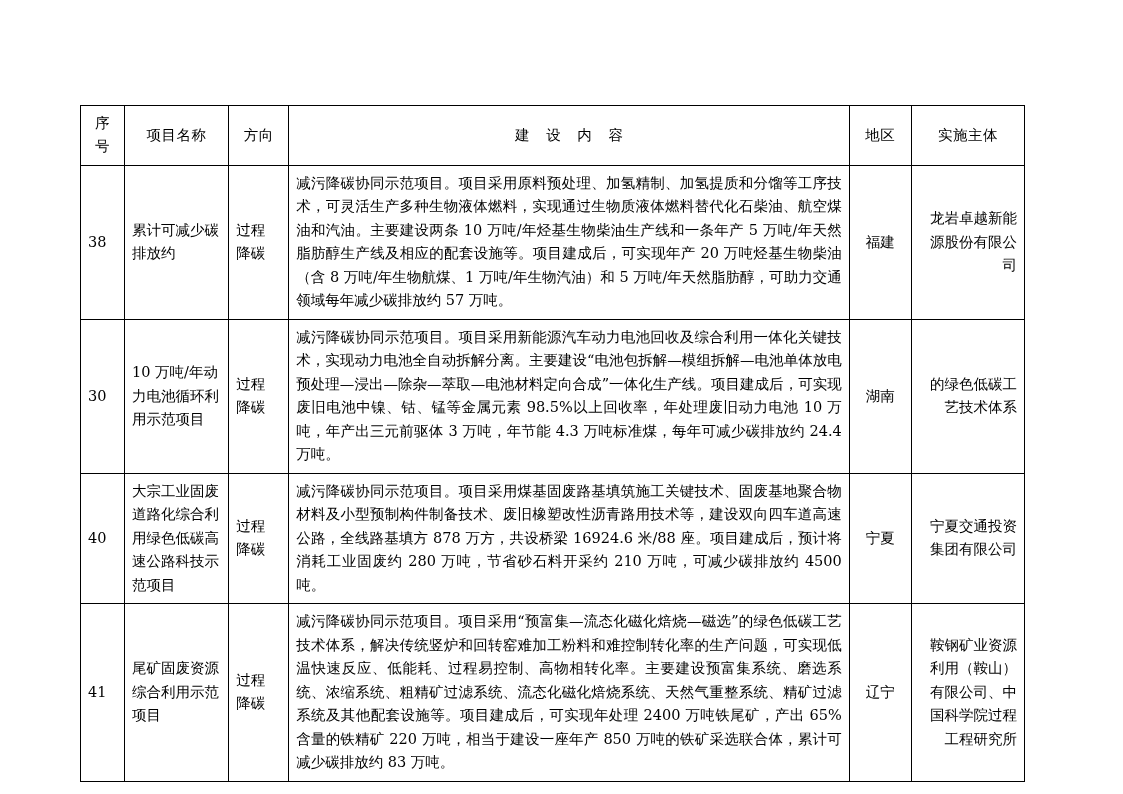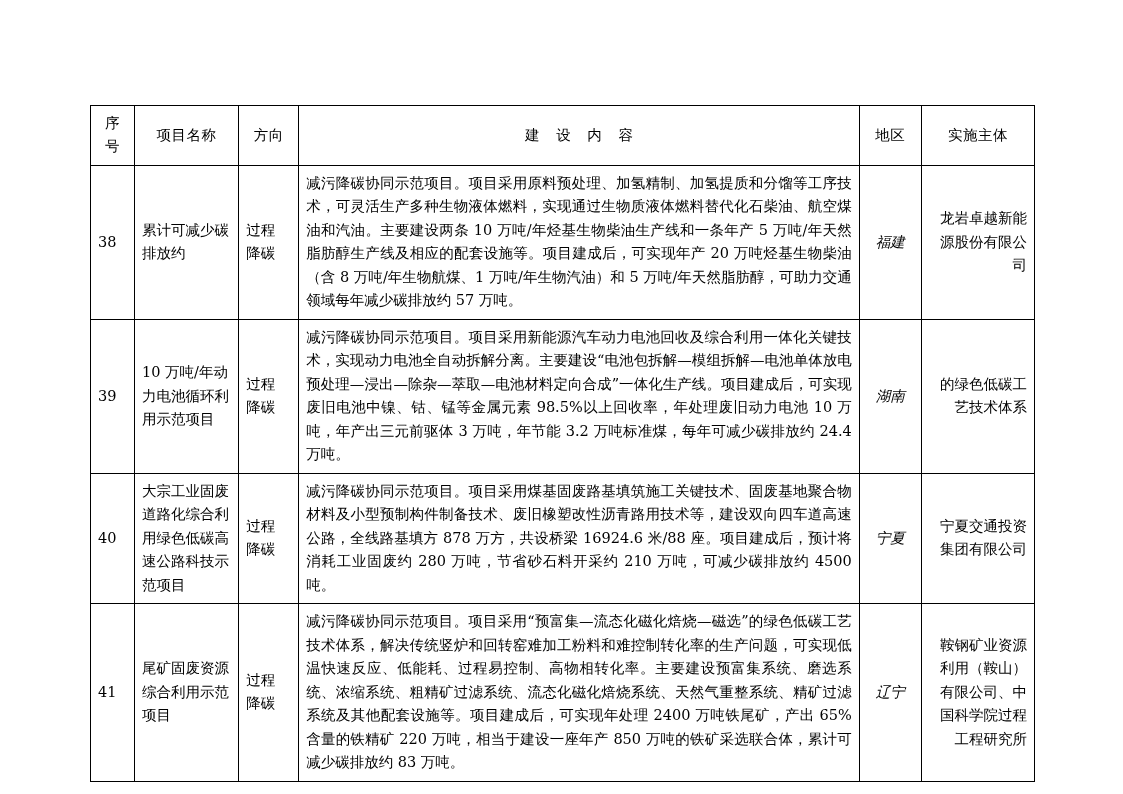--- a/index.html
+++ b/index.html
@@ -18,21 +18,21 @@
   .page {
     position: absolute;
     left: 0;
     top: 0;
     width: 1123px;
     height: 794px;
     background: #ffffff;
   }
   .table-wrap {
     position: absolute;
-    left: 90px;
+    left: 80px;
     top: 105px;
     width: 896px;
   }
   table.doc-table {
     border-collapse: collapse;
     table-layout: fixed;
     width: 945px;
   }
   table.doc-table td, table.doc-table th {
     border: 1px solid #000000;
@@ -75,21 +75,20 @@
   td.c-body {
     text-align: justify;
     text-justify: inter-ideograph;
     font-size: 14.5px;
     line-height: 1.75;
     padding: 8px 9px;
   }
   td.c-area {
     text-align: center;
     font-size: 14.5px;
-    font-style: italic;
   }
   td.c-subj {
     text-align: right;
     font-size: 14.5px;
     line-height: 1.72;
   }
   .dir-line { display: block; }
 </style>
 </head>
 <body>
@@ -121,27 +120,27 @@
           <td class="c-name">累计可减少碳排放约</td>
           <td class="c-dir">
             <span class="dir-line">过程</span>
             <span class="dir-line">降碳</span>
           </td>
           <td class="c-body">减污降碳协同示范项目。项目采用原料预处理、加氢精制、加氢提质和分馏等工序技术，可灵活生产多种生物液体燃料，实现通过生物质液体燃料替代化石柴油、航空煤油和汽油。主要建设两条 10 万吨/年烃基生物柴油生产线和一条年产 5 万吨/年天然脂肪醇生产线及相应的配套设施等。项目建成后，可实现年产 20 万吨烃基生物柴油（含 8 万吨/年生物航煤、1 万吨/年生物汽油）和 5 万吨/年天然脂肪醇，可助力交通领域每年减少碳排放约 57 万吨。</td>
           <td class="c-area">福建</td>
           <td class="c-subj">龙岩卓越新能源股份有限公司</td>
         </tr>
         <tr>
-          <td class="c-seq">39</td>
+          <td class="c-seq">30</td>
           <td class="c-name">10 万吨/年动力电池循环利用示范项目</td>
           <td class="c-dir">
             <span class="dir-line">过程</span>
             <span class="dir-line">降碳</span>
           </td>
-          <td class="c-body">减污降碳协同示范项目。项目采用新能源汽车动力电池回收及综合利用一体化关键技术，实现动力电池全自动拆解分离。主要建设“电池包拆解—模组拆解—电池单体放电预处理—浸出—除杂—萃取—电池材料定向合成”一体化生产线。项目建成后，可实现废旧电池中镍、钴、锰等金属元素 98.5%以上回收率，年处理废旧动力电池 10 万吨，年产出三元前驱体 3 万吨，年节能 3.2 万吨标准煤，每年可减少碳排放约 24.4 万吨。</td>
+          <td class="c-body">减污降碳协同示范项目。项目采用新能源汽车动力电池回收及综合利用一体化关键技术，实现动力电池全自动拆解分离。主要建设“电池包拆解—模组拆解—电池单体放电预处理—浸出—除杂—萃取—电池材料定向合成”一体化生产线。项目建成后，可实现废旧电池中镍、钴、锰等金属元素 98.5%以上回收率，年处理废旧动力电池 10 万吨，年产出三元前驱体 3 万吨，年节能 4.3 万吨标准煤，每年可减少碳排放约 24.4 万吨。</td>
           <td class="c-area">湖南</td>
           <td class="c-subj">的绿色低碳工艺技术体系</td>
         </tr>
         <tr>
           <td class="c-seq">40</td>
           <td class="c-name">大宗工业固废道路化综合利用绿色低碳高速公路科技示范项目</td>
           <td class="c-dir">
             <span class="dir-line">过程</span>
             <span class="dir-line">降碳</span>
           </td>

